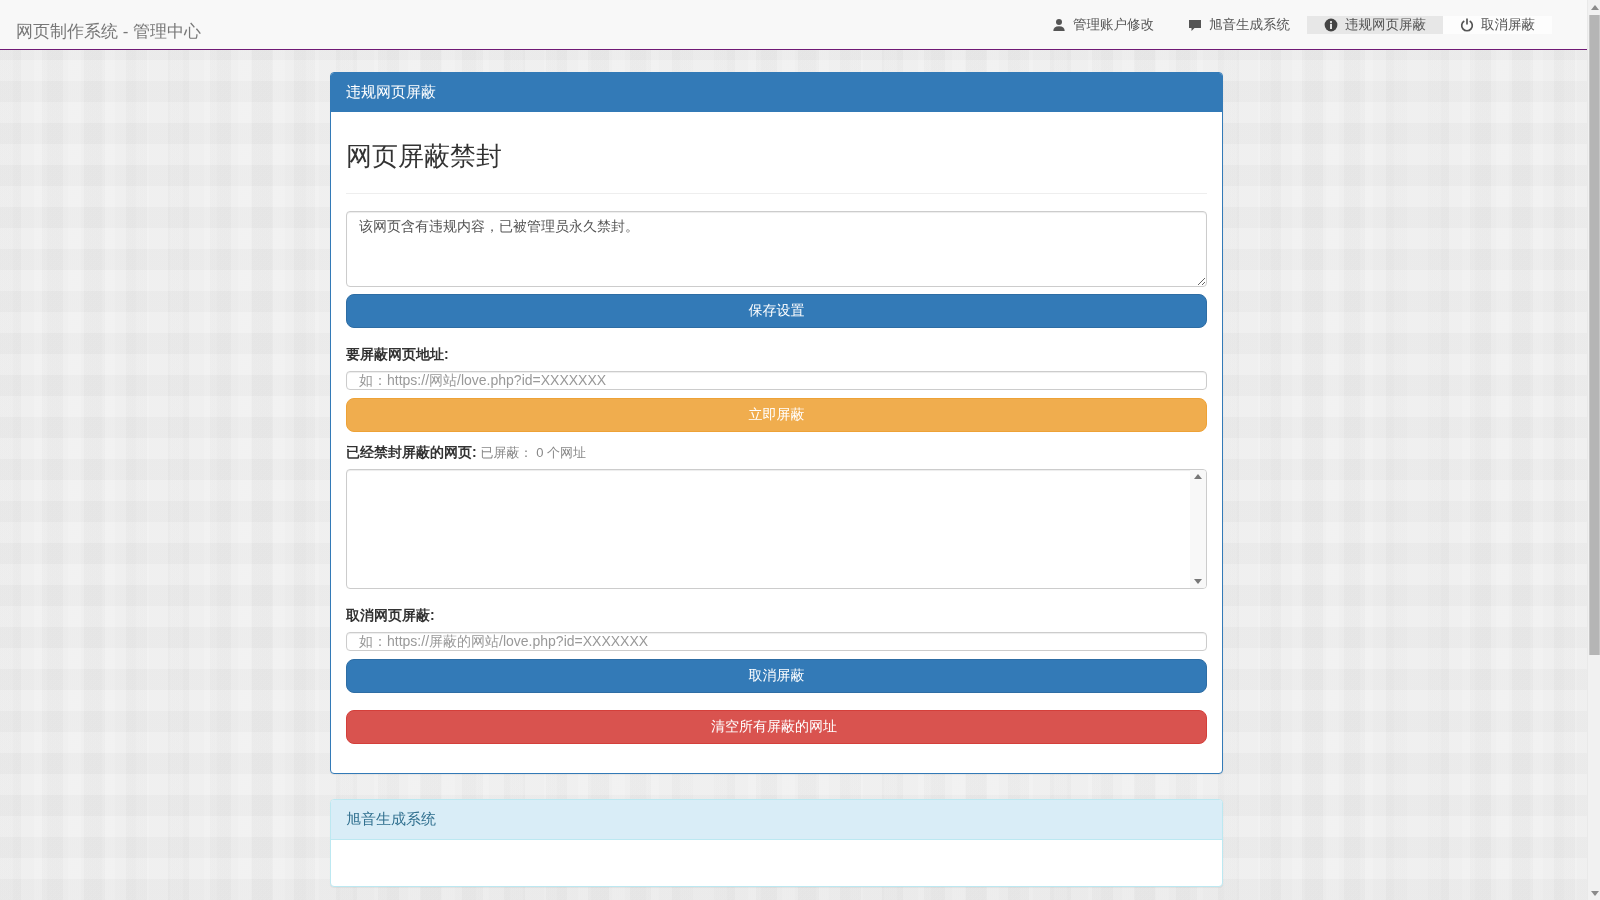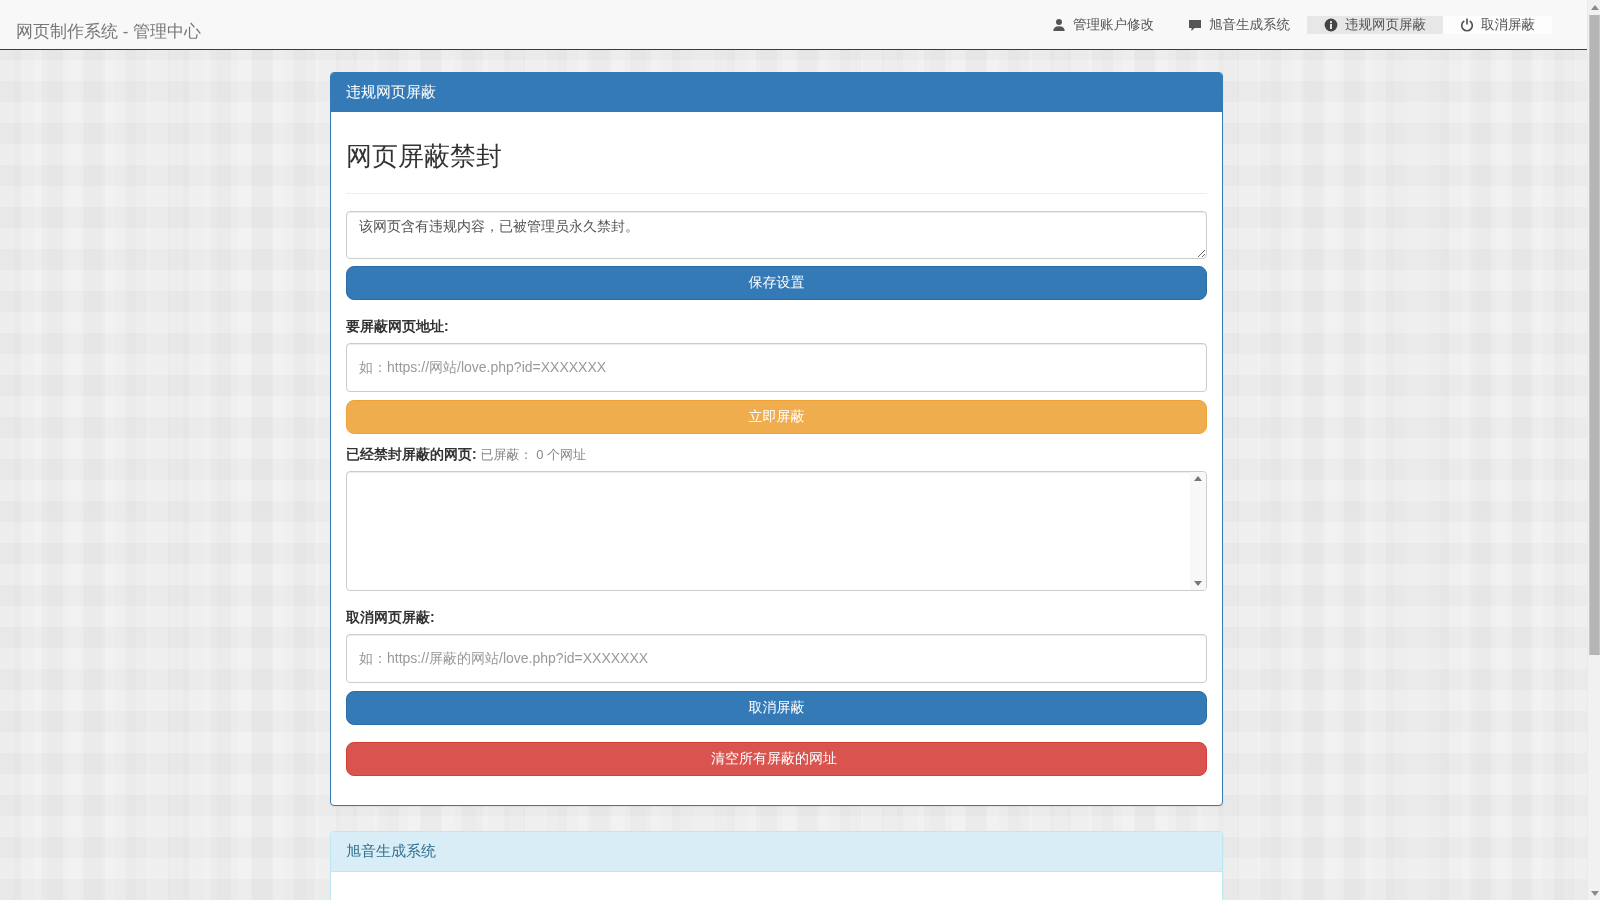--- a/index.html
+++ b/index.html
@@ -60,22 +60,22 @@
   .label-note { font-weight:normal; color:#888; font-size:13px; }
 
   .form-control {
     display:block; width:100%; border:1px solid #ccc; border-radius:4px;
     padding:6px 12px; font-size:14px; color:#555; background:#fff;
     font-family:"Liberation Sans","DejaVu Sans",sans-serif;
     box-shadow:inset 0 1px 1px rgba(0,0,0,0.075); outline:none;
   }
   .form-control::placeholder { color:#999; opacity:1; }
   textarea.form-control { resize:vertical; }
-  #popup-textarea { height:48px; }
-  input.form-control { height:49px; }
+  #popup-textarea { height:76px; }
+  input.form-control { height:19px; }
 
   .blocked-box-wrap { position:relative; }
   #blocked-textarea { height:120px; resize:none; padding-right:24px; }
   .fake-vscroll {
     position:absolute; top:1px; right:1px; bottom:1px; width:16px;
     background:#f8f8f8; border-radius:0 3px 3px 0;
     display:flex; flex-direction:column; justify-content:space-between; align-items:center;
     padding:4px 0;
   }
   .tri-up { width:0; height:0; border-left:4px solid transparent; border-right:4px solid transparent; border-bottom:5px solid #777; }

